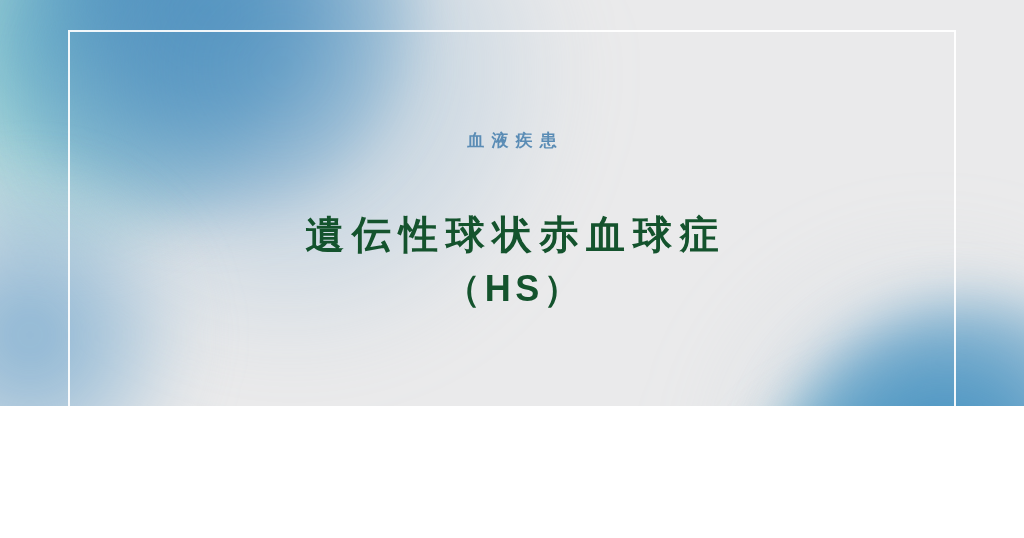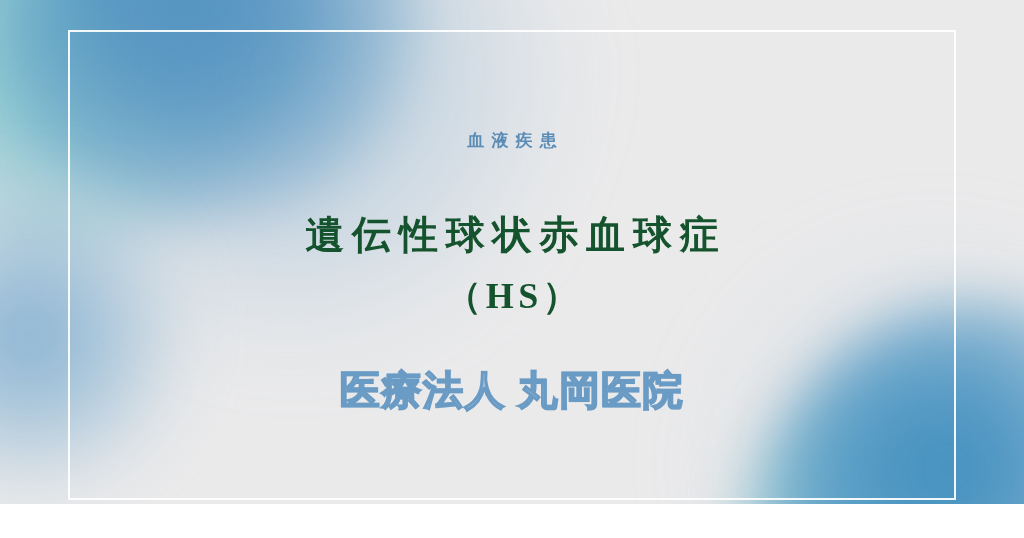--- a/index.html
+++ b/index.html
@@ -11,25 +11,24 @@
     width: 1024px;
     height: 538px;
     overflow: hidden;
     font-family: "Liberation Sans", "DejaVu Sans", sans-serif;
   }
 
   
   .slide {
     position: relative;
     width: 1024px;
-    height: 504px;
+    height: 406px;
     background: #eaeaeb;
     overflow: hidden;
     isolation: isolate;
-    font-family: Liberation Serif, serif;
   }
 
   
   .blob-layer {
     position: absolute;
     inset: 0;
     pointer-events: none;
   }
   .blob {
     position: absolute;
@@ -171,21 +170,21 @@
     display: block;
     font-size: 39px;
     letter-spacing: 0.2em;
     text-indent: 0.2em;
   }
   .title-line-2 {
     display: block;
     font-size: 36px;
     letter-spacing: 0.12em;
     text-indent: 0.12em;
-    margin-top: 10px;
+    margin-top: 2px;
   }
 
   .org {
     position: absolute;
     left: 0;
     right: 0;
     top: 367px;
     font-size: 40px;
     font-weight: 700;
     letter-spacing: 0.04em;
@@ -218,16 +217,15 @@
 
   <div class="content">
 
     <div class="eyebrow">血液疾患</div>
 
     <div class="title">
       <span class="title-line-1">遺伝性球状赤血球症</span>
       <span class="title-line-2">（HS）</span>
     </div>
 
-    <div class="org">医療法人 丸岡医院</div>
 
   </div>
 </div>
 
 </body></html>

